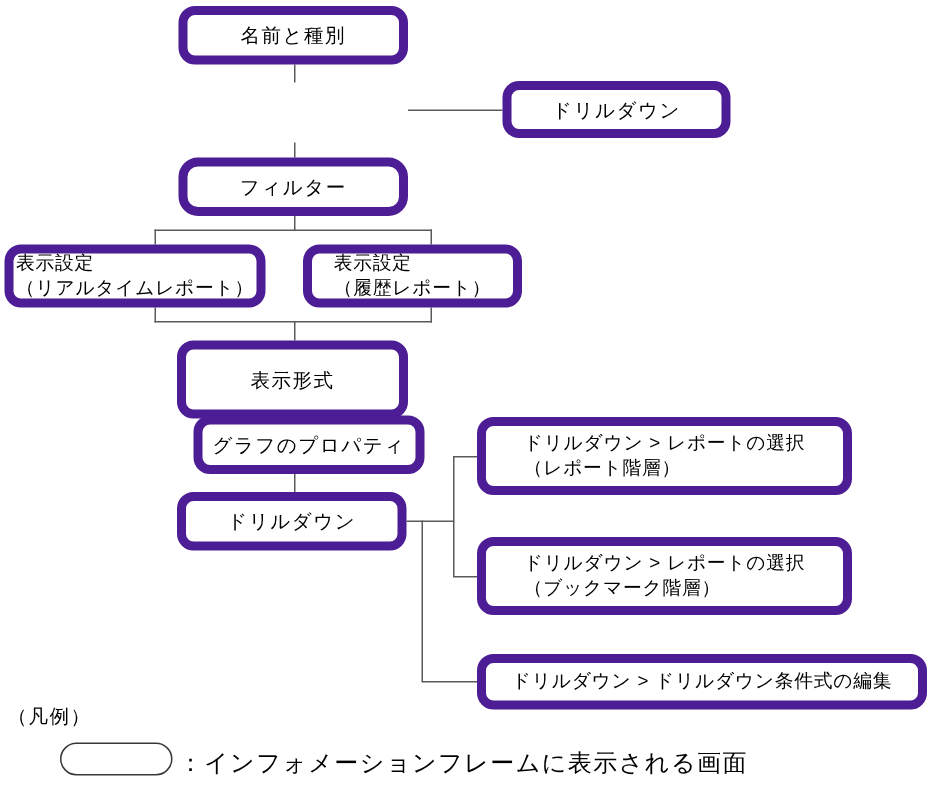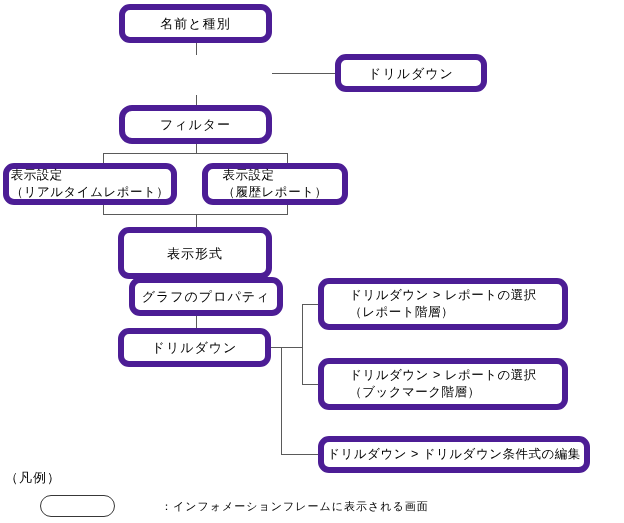--- a/index.html
+++ b/index.html
@@ -35,23 +35,22 @@
   }
   .legend-box{
     position:absolute;
     box-sizing:border-box;
     border:1px solid #383838;
     border-radius:11px;
     background:#ffffff;
   }
   .legend-text{
     position:absolute;
-    font-size:11px;
+    font-size:16px;
     letter-spacing:1px;
-    margin-left:42px;
   }
 </style>
 </head>
 <body>
 
 <div id="canvas">
 
   <div class="seg v" style="left:196px;top:43px;height:12px;"></div>
   <div class="seg h" style="left:272px;top:73px;width:63px;"></div>
   <div class="seg v" style="left:196px;top:95px;height:10px;"></div>
@@ -110,21 +109,21 @@
   <div class="node" style="left:318px;top:278px;width:250px;height:52px;font-size:12.5px;line-height:17px;letter-spacing:0.5px;">
     <span>ドリルダウン &gt; レポートの選択
 （レポート階層）</span>
   </div>
 
   <div class="node" style="left:318px;top:358px;width:250px;height:52px;font-size:12.5px;line-height:17px;letter-spacing:0.5px;">
     <span>ドリルダウン &gt; レポートの選択
 （ブックマーク階層）</span>
   </div>
 
-  <div class="node" style="left:318px;top:436px;width:272px;height:37px;font-size:12.5px;letter-spacing:0.5px;">
+  <div class="node" style="left:318px;top:436px;width:300px;height:37px;font-size:12.5px;letter-spacing:0.5px;">
     <span>ドリルダウン &gt; ドリルダウン条件式の編集</span>
   </div>
 
   <div class="legend-heading" style="left:5px;top:469px;">（凡例）</div>
 
   <div class="legend-box" style="left:40px;top:495px;width:75px;height:22px;"></div>
 
   <div class="legend-text" style="left:119px;top:499px;">：インフォメーションフレームに表示される画面</div>
 
 </div>

